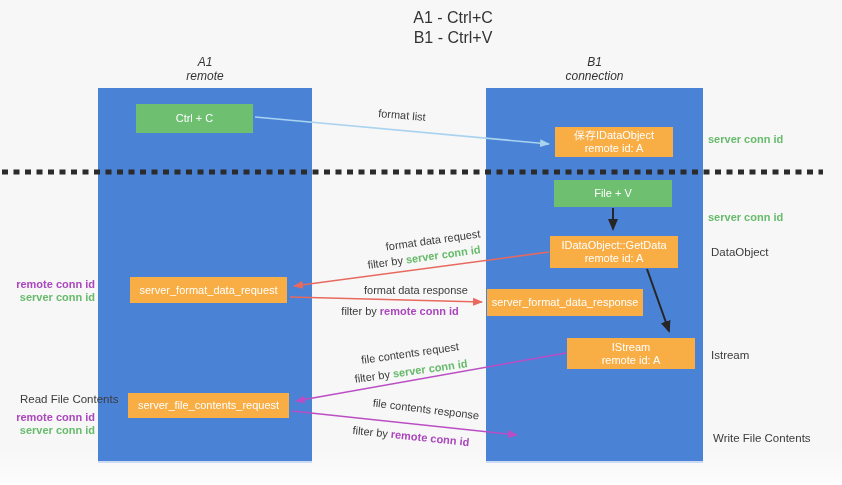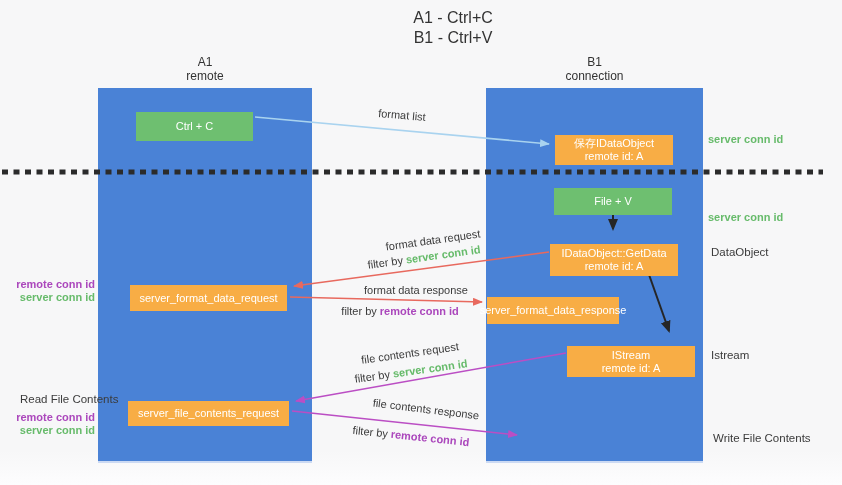--- a/index.html
+++ b/index.html
@@ -3,24 +3,24 @@
 <meta charset="utf-8">
 <style>
   html,body{margin:0;padding:0;}
   .canvas{
     position:relative;width:842px;height:485px;overflow:hidden;
     background:linear-gradient(#f7f7f8 0%,#f7f7f8 93%,#fdfdfe 100%);
     font-family:"Liberation Sans",sans-serif;color:#3b3b3b;
   }
   .title{position:absolute;top:8px;left:0;width:100%;text-align:center;
     font-size:16px;line-height:20px;color:#333;margin-left:32px;}
-  .col-header{position:absolute;text-align:center;font-size:12px;line-height:14px;color:#333;}
+  .col-header{position:absolute;text-align:center;font-size:12px;line-height:14px;color:#333;font-style:italic;}
   .col{position:absolute;top:88px;height:373px;background:#4a82d6;border-bottom:2px solid #ccdaf3;}
   .node{position:absolute;display:flex;flex-direction:column;align-items:center;
-    justify-content:center;color:#fff;font-size:11px;line-height:13px;text-align:center;white-space:nowrap;margin-top:8px;}
+    justify-content:center;color:#fff;font-size:11px;line-height:13px;text-align:center;white-space:nowrap;}
   .green-node{background:#6ebf70;}
   .orange-node{background:#f8ad45;}
   .lbl{position:absolute;font-size:11.5px;white-space:nowrap;color:#3b3b3b;}
   .green-text{color:#67bb6b;font-weight:bold;font-size:11px;}
   .purple-text{color:#ab47bc;font-weight:bold;font-size:11px;}
   .right-block{position:absolute;left:0;width:95px;text-align:right;line-height:13px;white-space:nowrap;}
   .edge-lbl{position:absolute;font-size:11px;white-space:nowrap;color:#3b3b3b;
     transform:translate(-50%,-50%) rotate(var(--r,0deg));}
   svg.connectors{position:absolute;left:0;top:0;pointer-events:none;}
 </style>
@@ -94,21 +94,21 @@
 
   <div class="node orange-node" style="left:550px;top:236px;width:128px;height:32px;">
     <div>IDataObject::GetData</div>
     <div>remote id: A</div>
   </div>
 
   <div class="node orange-node" style="left:130px;top:277px;width:157px;height:26px;">
     <div>server_format_data_request</div>
   </div>
 
-  <div class="node orange-node" style="left:487px;top:289px;width:132px;height:27px;">
+  <div class="node orange-node" style="left:487px;top:289px;width:156px;height:27px;">
     <div>server_format_data_response</div>
   </div>
 
   <div class="node orange-node" style="left:567px;top:338px;width:128px;height:31px;">
     <div>IStream</div>
     <div>remote id: A</div>
   </div>
 
   <div class="node orange-node" style="left:128px;top:393px;width:161px;height:25px;">
     <div>server_file_contents_request</div>

